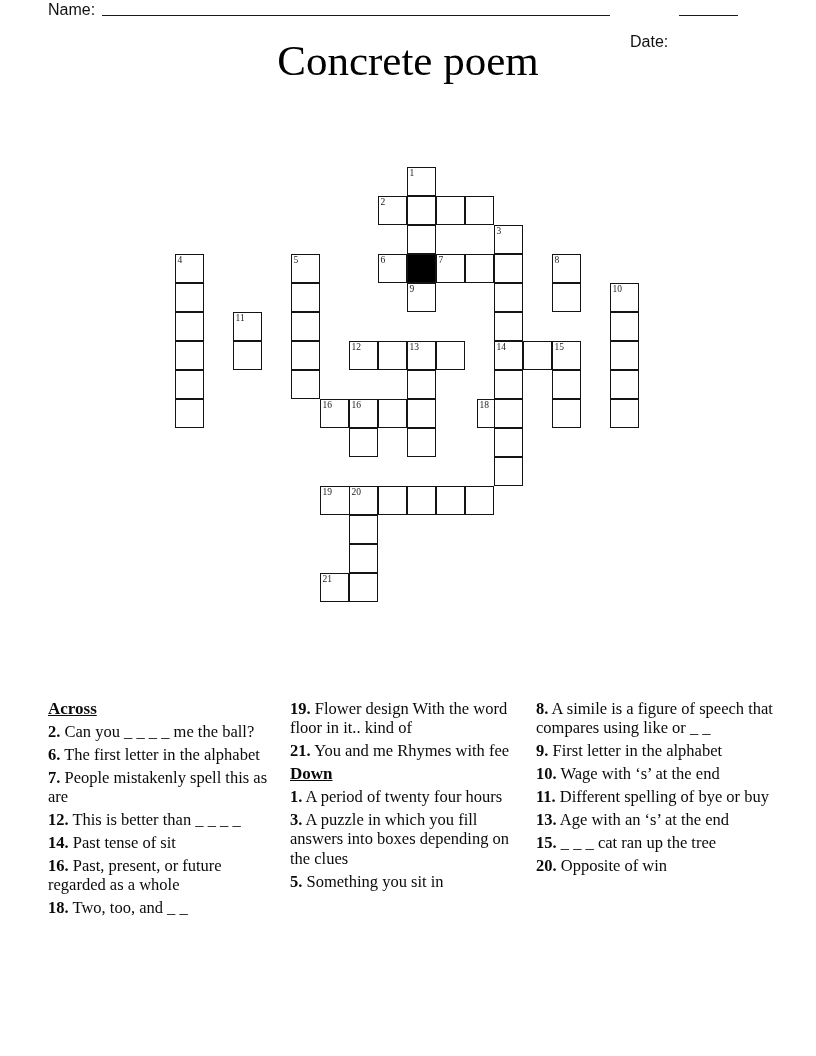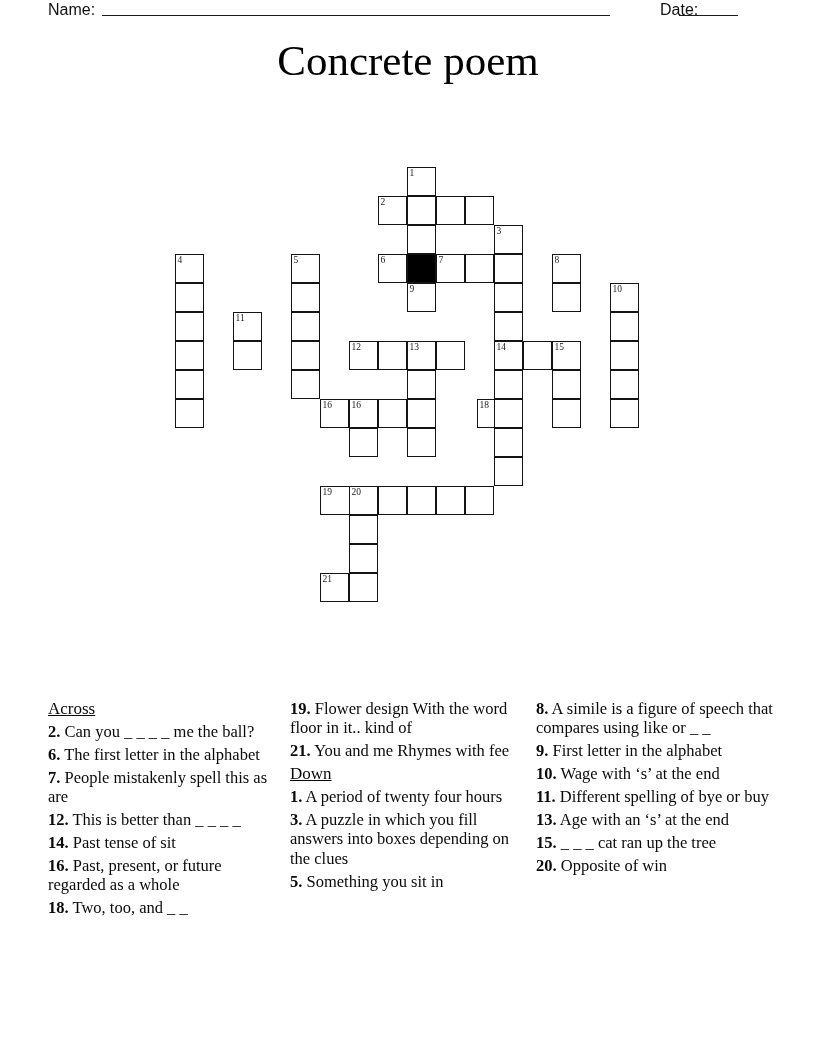--- a/index.html
+++ b/index.html
@@ -9,21 +9,21 @@
     position:relative; overflow:hidden;
     font-family:"Liberation Serif", serif;
   }
   
   .top-label {
     position:absolute; top:1px;
     font-family:"Liberation Sans", sans-serif;
     font-size:16px; color:#111;
   }
   #name-label { left:48px; }
-  #date-label { left:660px; }
+  #date-label { left:630px;margin-top:32px; }
   .blank-line {
     position:absolute; top:0; height:15px;
     border-bottom:1.4px solid #1a1a1a;
   }
   #name-line { left:102px; width:508px; }
   #date-line { left:679px; width:59px; }
 
   
   #page-title {
     position:absolute; left:0; right:0; top:36px;
@@ -53,21 +53,21 @@
   .clue-col { position:absolute; top:699px; }
   #clue-col-1 { left:48px;  width:230px; }
   #clue-col-2 { left:290px; width:239px; }
   #clue-col-3 { left:536px; width:240px; }
   .clue {
     font-size:16.5px; line-height:19.4px;
     margin:0 0 3.5px 0; color:#0a0a0a;
   }
   .clue b { font-weight:700; }
   .clue-header {
-    font-size:17px; font-weight:400;
+    font-size:17px; font-weight:700;
     text-decoration:underline;
     line-height:19.4px; margin:0 0 3.5px 0; color:#0a0a0a;
   }
 </style>
 </head>
 <body>
 
 <div>
 
   <span id="name-label" class="top-label">Name:</span>

